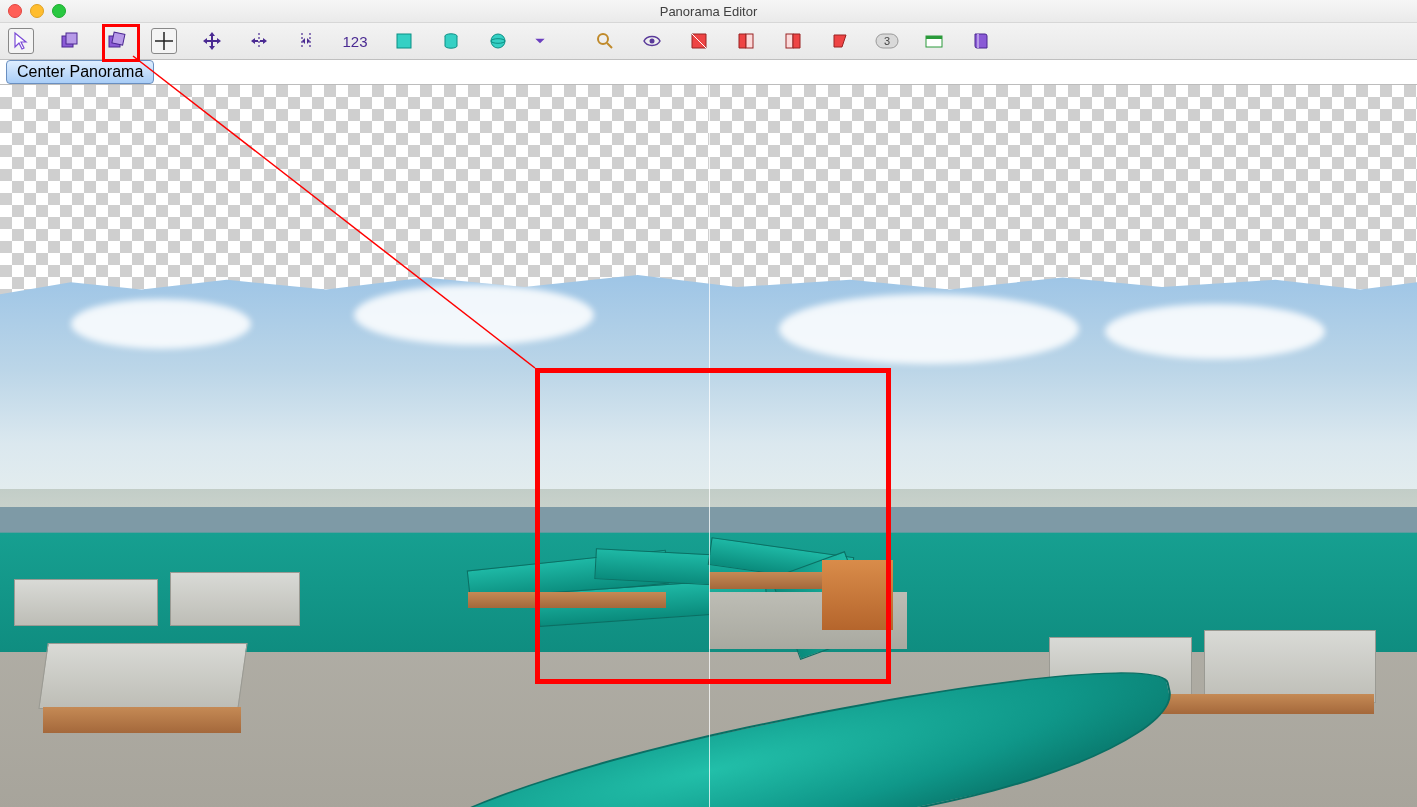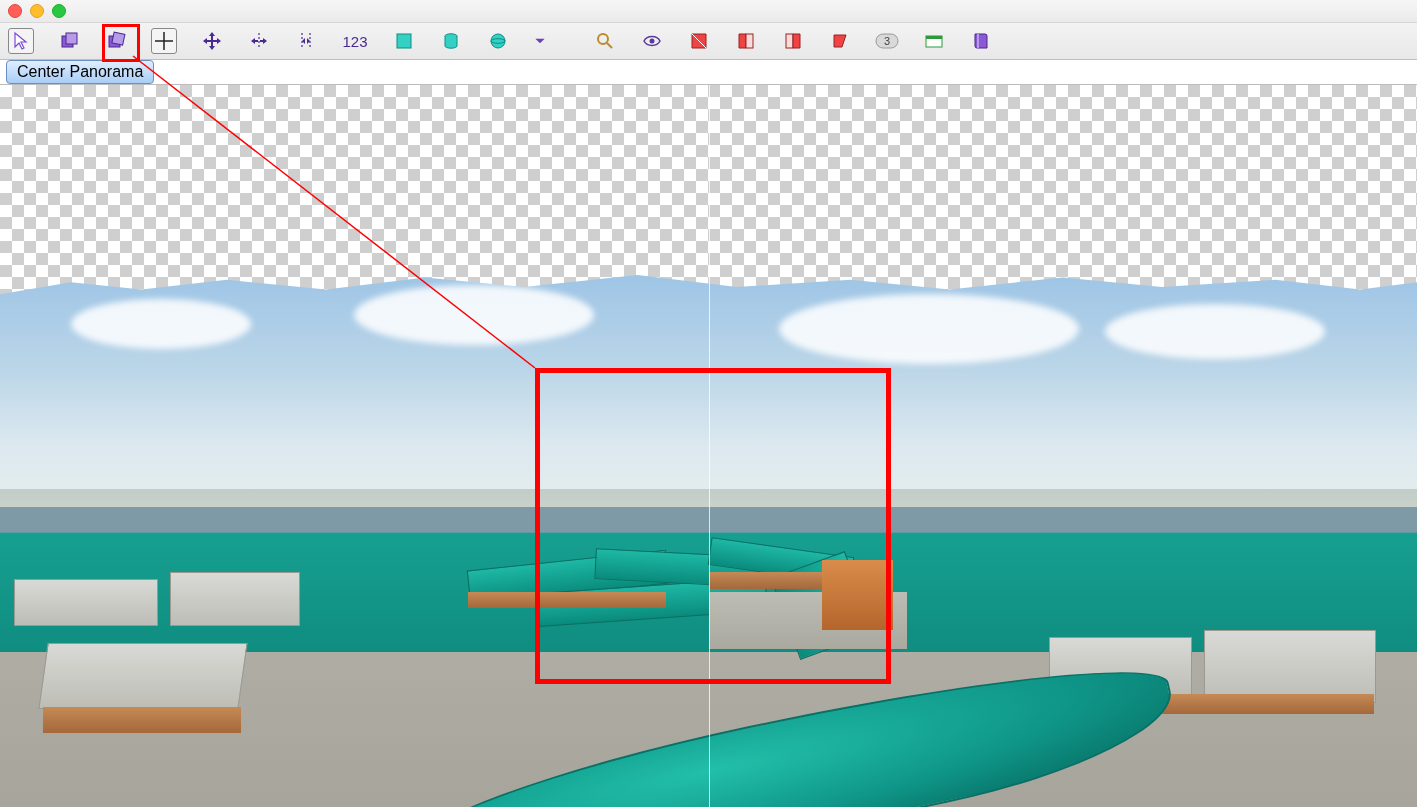--- a/index.html
+++ b/index.html
@@ -156,20 +156,21 @@
 </style>
 </head>
 <body>
 
 <div class="titlebar">
   <div class="traffic-lights">
     <div class="tl close"></div>
     <div class="tl min"></div>
     <div class="tl zoom"></div>
   </div>
+  <div class="win-title">Panorama Editor</div>
 </div>
 
 <div class="toolbar">
 
   <div class="tbtn boxed">
     <svg viewBox="0 0 20 20">
       <path d="M4 2 L4 16 L8 12 L11 18 L13 17 L10 11 L15 11 Z" fill="#fff" stroke="#7a4ad6" stroke-width="1.2"></path>
     </svg>
   </div>
 

